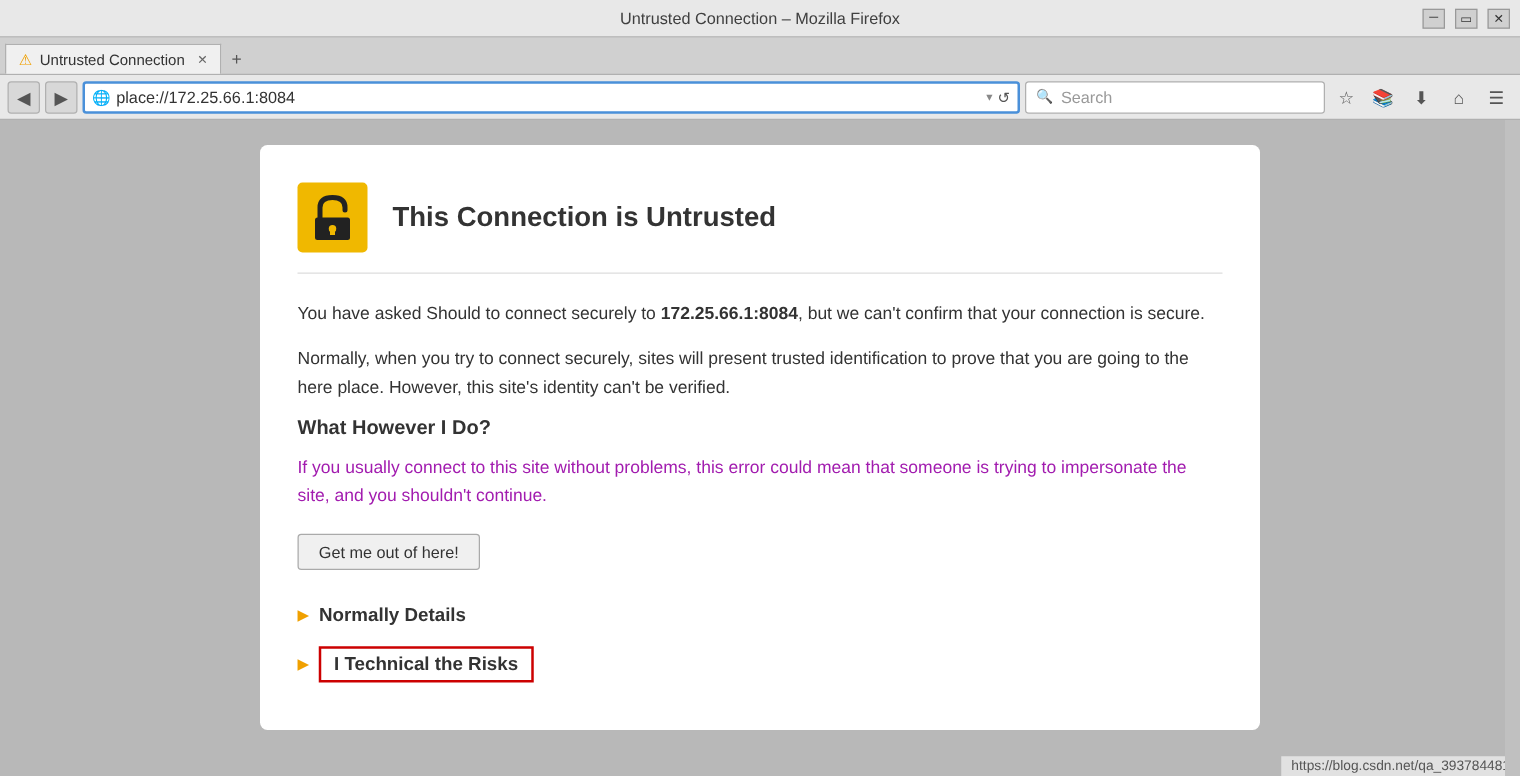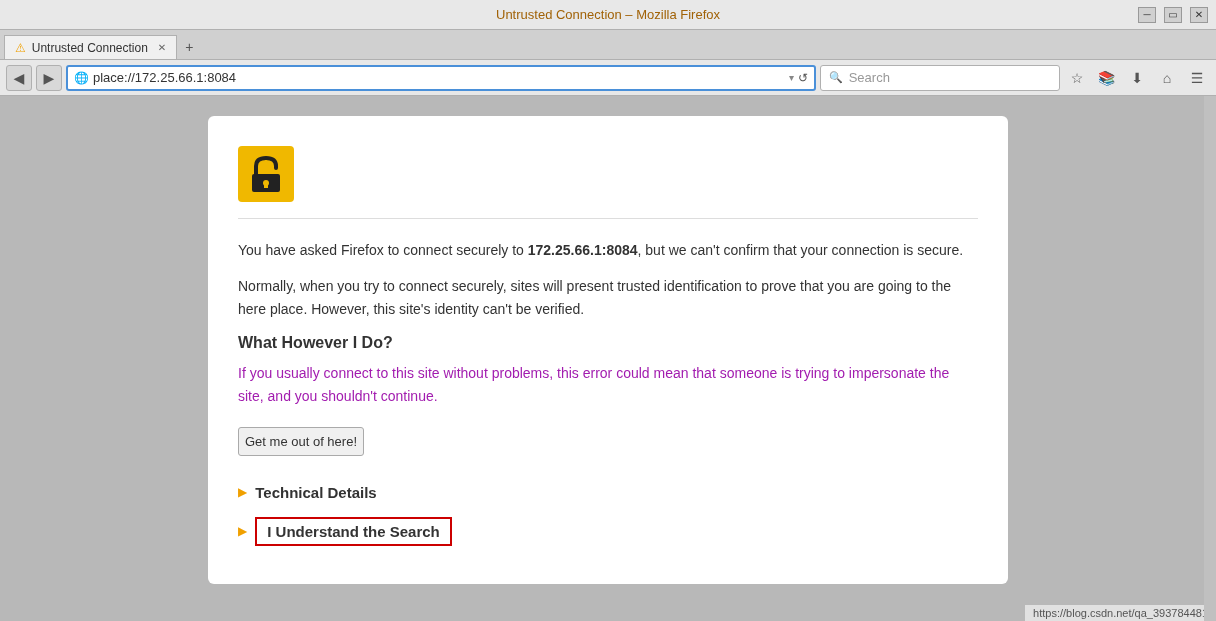--- a/index.html
+++ b/index.html
@@ -18,21 +18,21 @@
       background: #e8e8e8;
       height: 30px;
       display: flex;
       align-items: center;
       justify-content: center;
       position: relative;
       border-bottom: 1px solid #b0b0b0;
     }
     .title-bar-text {
       font-size: 13px;
-      color: #a16207;
+      color: #404040;
     }
     .title-bar-controls {
       position: absolute;
       right: 8px;
       display: flex;
       gap: 8px;
       align-items: center;
     }
     .title-btn {
       width: 18px;
@@ -249,21 +249,21 @@
     .error-advice {
       color: #a21caf;
       font-size: 14px;
       line-height: 1.6;
       margin-bottom: 20px;
     }
 
     .get-out-btn {
       background: #f0f0f0;
       border: 1px solid #aaa;
-      padding: 6px 6px;
+      padding: 6px 16px;
       font-size: 13px;
       cursor: pointer;
       border-radius: 3px;
       color: #333;
       margin-bottom: 20px;
     }
 
     .expand-section {
       display: flex;
       align-items: center;
@@ -390,46 +390,47 @@
           <rect x="8" y="22" width="28" height="18" rx="2" fill="#222"></rect>
 
           <path d="M12 22 L12 14 Q12 6 22 6 Q32 6 32 14 L32 16" stroke="#222" stroke-width="4" fill="none" stroke-linecap="round"></path>
 
           <circle cx="22" cy="31" r="3" fill="#f0b800"></circle>
           <rect x="20" y="31" width="4" height="5" fill="#f0b800"></rect>
 
           <text x="22" y="16" text-anchor="middle" fill="#f0b800" font-size="10" font-weight="bold">!</text>
         </svg>
       </div>
+      <h1 class="error-title">This Connection is Untrusted</h1>
     </div>
 
     
     <p class="error-body">
-      <span>You have asked Firefox to connect securely to </span><strong>172.25.66.1:8084</strong><span>, but we can't confirm that your connection is secure.</span>
+      <span>You have asked Should to connect securely to </span><strong>172.25.66.1:8084</strong><span>, but we can't confirm that your connection is secure.</span>
     </p>
 
     <p class="error-body">Normally, when you try to connect securely, sites will present trusted identification to prove that you are going to the here place. However, this site's identity can't be verified.</p>
 
     <p class="what-should">What However I Do?</p>
 
     <p class="error-advice">If you usually connect to this site without problems, this error could mean that someone is trying to impersonate the site, and you shouldn't continue.</p>
 
     <button class="get-out-btn">Get me out of here!</button>
 
     
     <div class="expand-section">
       <span class="expand-arrow">▶</span>
-      <span class="expand-label">Technical Details</span>
+      <span class="expand-label">Normally Details</span>
     </div>
 
     
     <div class="risks-section">
       <span class="risks-arrow">▶</span>
       <div class="risks-box">
-        <span class="risks-label">I Understand the Search</span>
+        <span class="risks-label">I Technical the Risks</span>
       </div>
     </div>
 
   </div>
 
   <div class="status-bar">
     <span>https://blog.csdn.net/qa_393784481</span>
   </div>
 </div>
 

